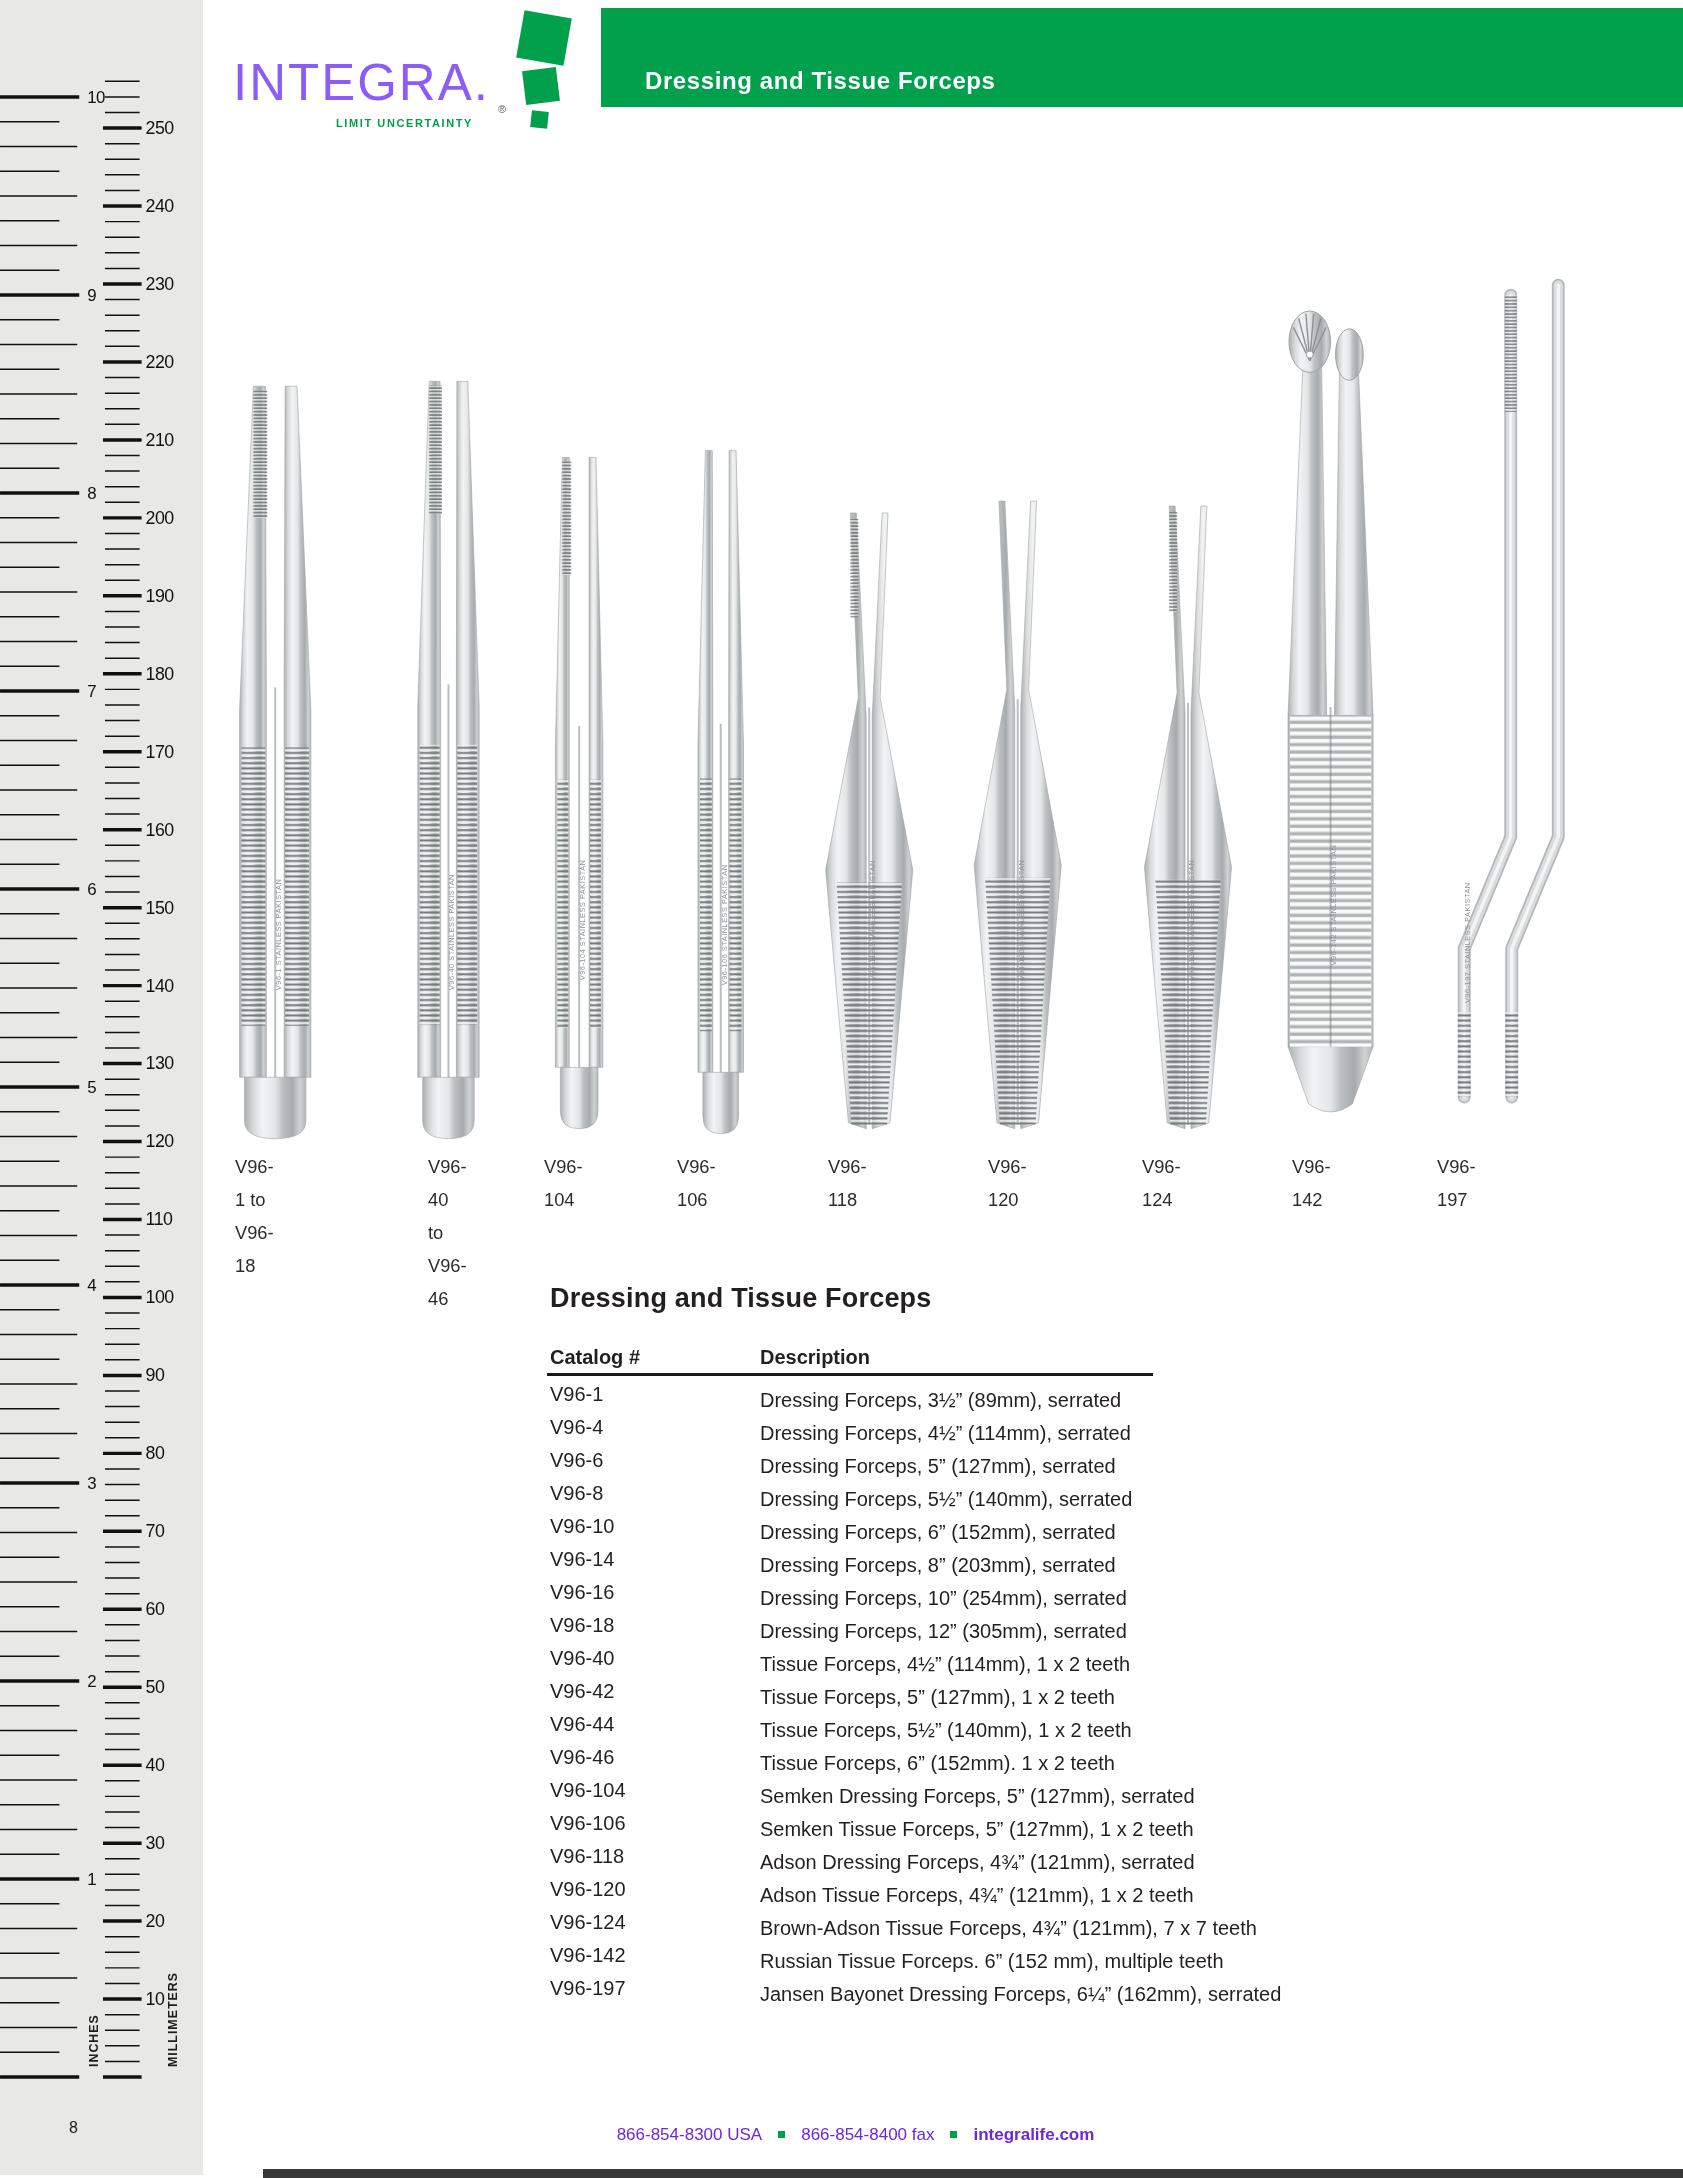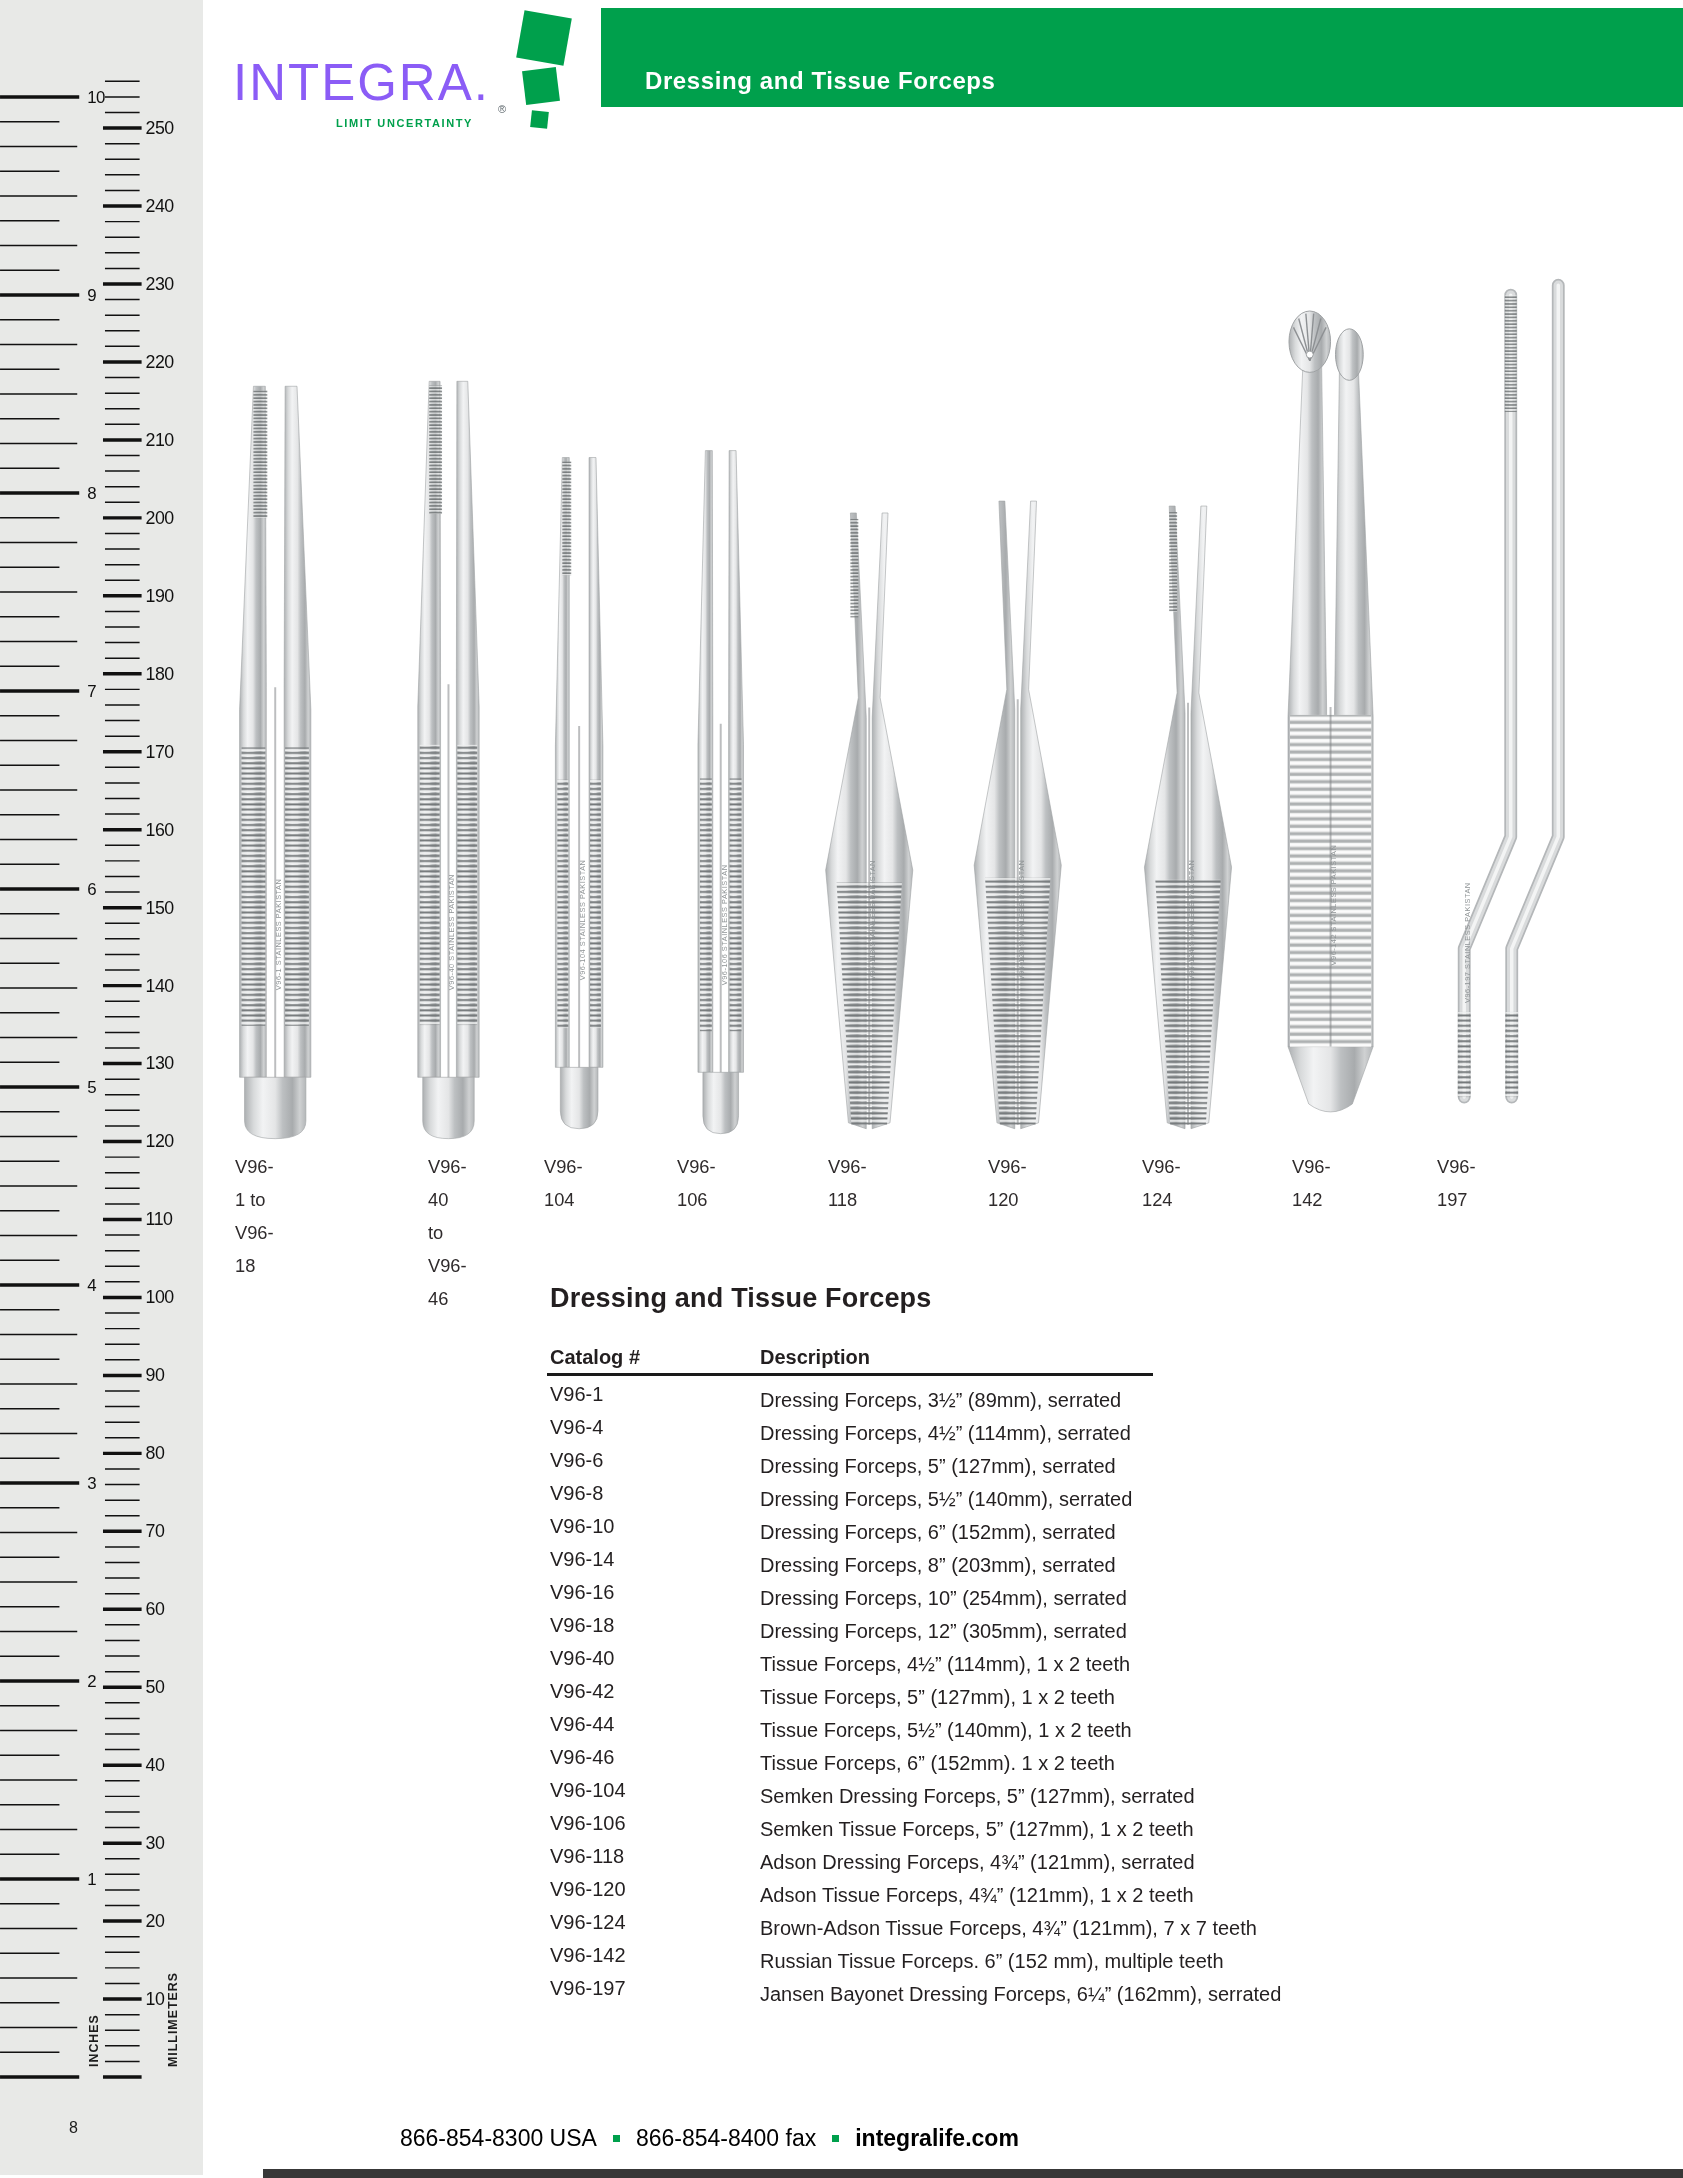--- a/index.html
+++ b/index.html
@@ -24,21 +24,21 @@
   .plabel{font-size:18.3px;line-height:33px;color:#2f2b2c;white-space:pre-line;}
   
   .section-title{font-size:27px;font-weight:700;letter-spacing:0.2px;}
   .thead{font-size:20px;font-weight:700;}
   .thead .col2{position:absolute;left:210px;top:0;}
   .rule{background:#1a1a1a;height:3px;}
   .trow{position:relative;height:33px;font-size:20px;line-height:33px;white-space:nowrap;}
   .trow .cat{position:absolute;left:0;top:0;font-weight:400;}
   .trow .desc{position:absolute;left:210px;top:6px;}
   
-  .footer{font-size:23px;color:#000000;white-space:nowrap;}
+  .footer{font-size:17px;color:#6d28d9;text-align:center;white-space:nowrap;}
   .footer .sq{display:inline-block;width:7px;height:7px;background:#00a04c;margin:0 16px 2px;vertical-align:middle;}
   .footer .site{font-weight:700;}
   .edge{background:#383838;}
 </style>
 </head>
 <body>
 
 <div class="page">
 
   <div class="abs ruler-strip"></div>

